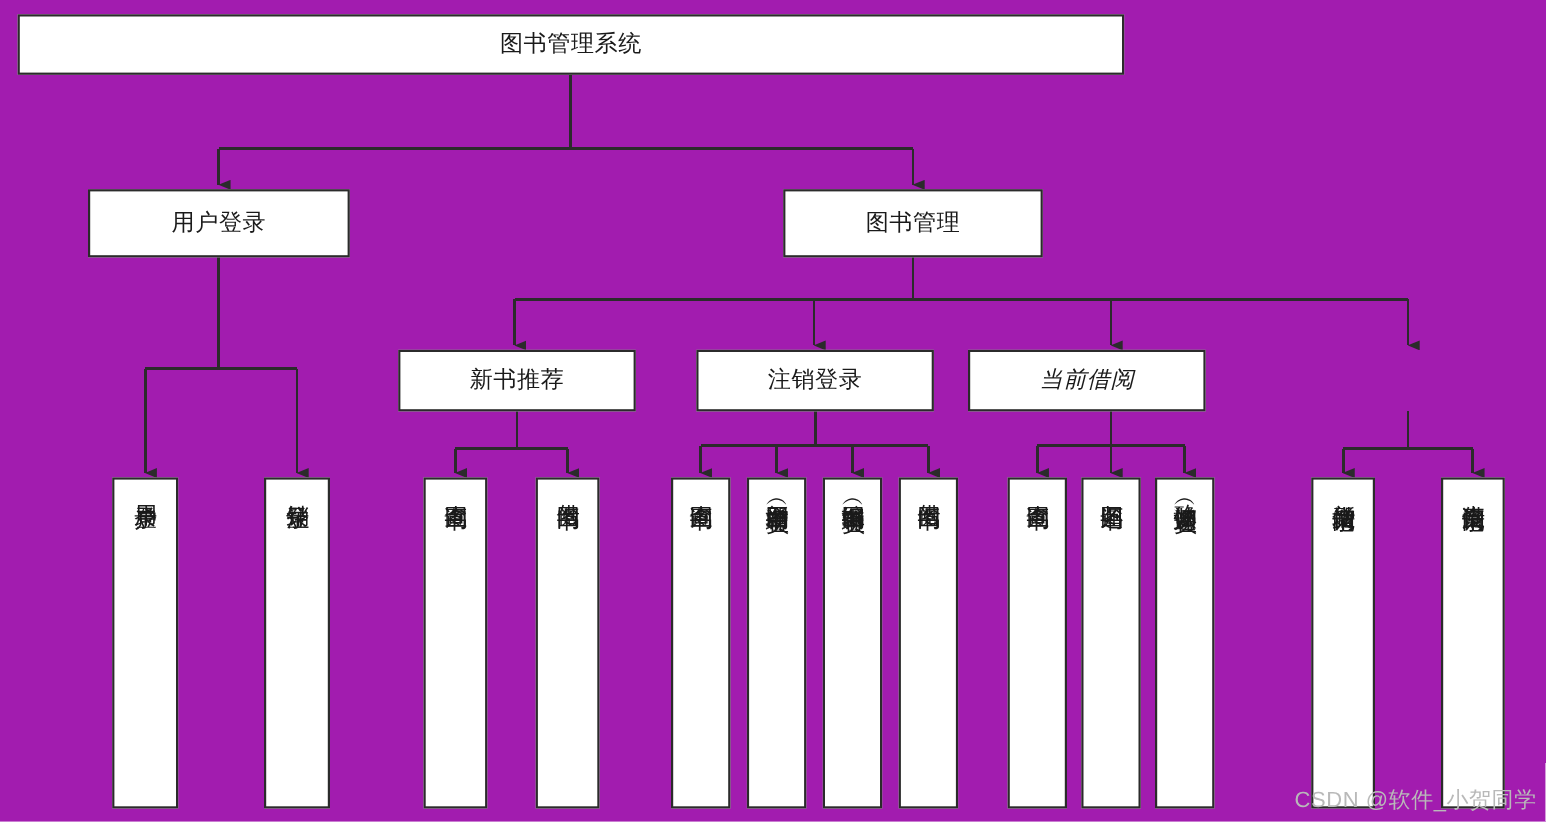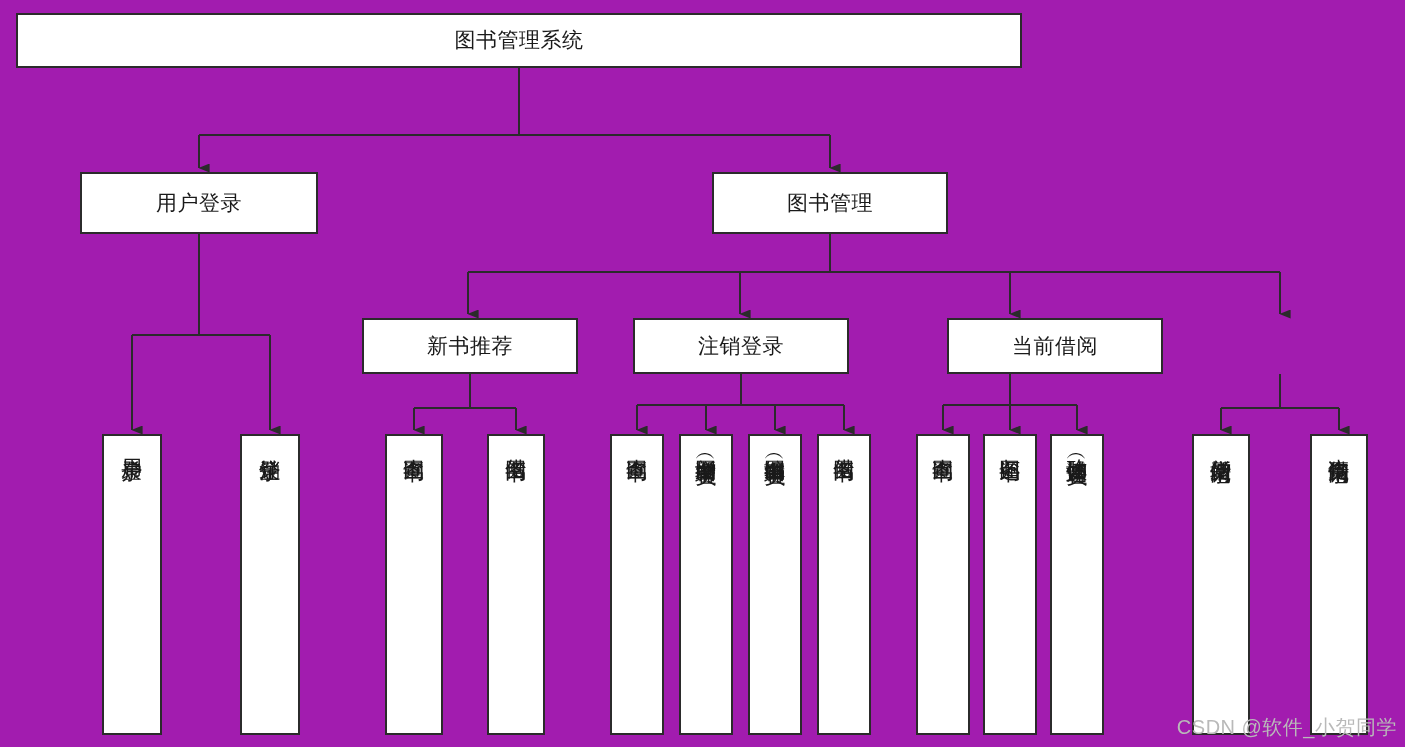--- a/index.html
+++ b/index.html
@@ -142,21 +142,21 @@
   </div>
 
   <div class="node" style="left:712px; top:172px; width:236px; height:62px;">
     <span class="node-label">图书管理</span>
   </div>
 
   <div class="node" style="left:633px; top:318px; width:216px; height:56px;">
     <span class="node-label">注销登录</span>
   </div>
 
-  <div class="node" style="left:947px; top:318px; width:216px; height:56px;">
+  <div class="node" style="left:880px; top:318px; width:216px; height:56px;font-style:italic;">
     <span class="node-label">当前借阅</span>
   </div>
 
 
   <div class="node leaf" style="left:102px; top:434px; width:60px; height:301px;">
     <span class="node-label">用户登录</span>
   </div>
 
   <div class="node leaf" style="left:240px; top:434px; width:60px; height:301px;">
     <span class="node-label">注销登录</span>

